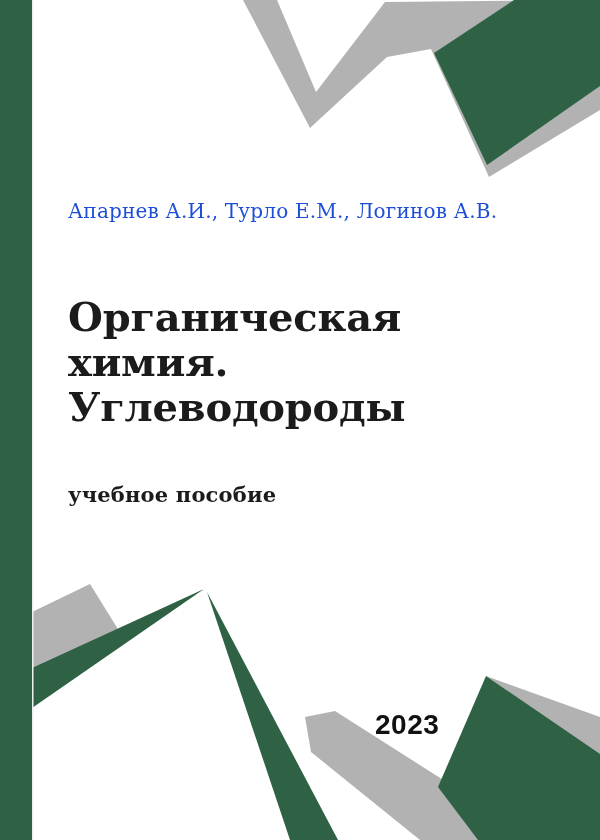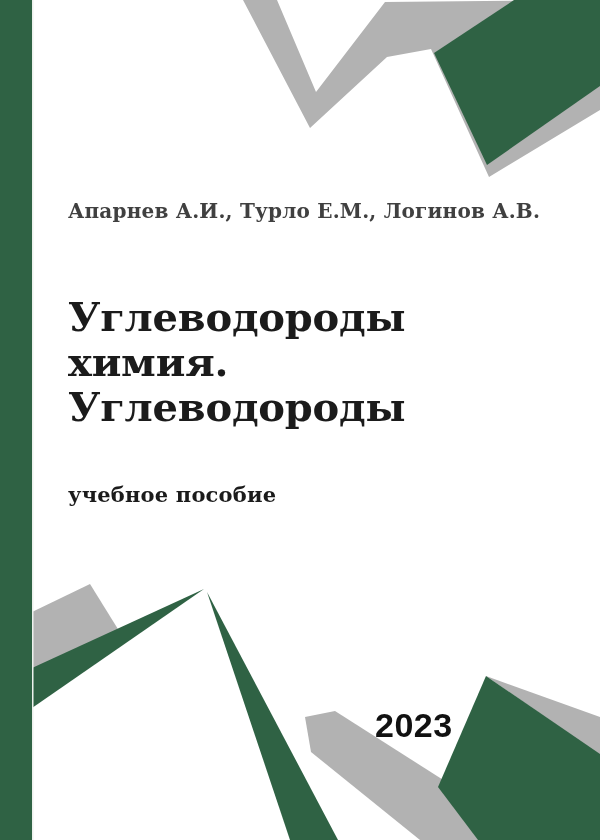--- a/index.html
+++ b/index.html
@@ -6,38 +6,38 @@
   .page{
     position:relative;
     width:600px;height:840px;
     background:#ffffff;
     overflow:hidden;
     font-family:"DejaVu Serif", serif;
   }
   .shapes{position:absolute;left:0;top:0;width:600px;height:840px;display:block;}
   .authors{
     position:absolute;left:68px;top:199px;
-    font-size:20px;font-weight:700;color:#404040;
+    font-size:20px;font-weight:400;color:#1d4ed8;
     letter-spacing:0.2px;white-space:nowrap;
   }
   .title{
     position:absolute;left:68px;top:294px;width:500px;
     font-size:40px;font-weight:700;color:#1b1b1b;
     line-height:45px;letter-spacing:-0.2px;
   }
   .title .line{display:block;}
   .subtitle{
     position:absolute;left:68px;top:482px;
     font-size:21px;font-weight:700;color:#1b1b1b;
     letter-spacing:0.2px;
   }
   .year{
     position:absolute;left:375px;top:710px;
     font-family:"Liberation Sans","DejaVu Sans",sans-serif;
-    font-size:34px;font-weight:700;color:#111111;
+    font-size:28px;font-weight:700;color:#111111;
     line-height:30px;letter-spacing:0.5px;
   }
 </style>
 </head>
 <body>
 
 <div class="page">
 
   <svg class="shapes" viewBox="0 0 600 840" aria-hidden="true">
 
@@ -59,21 +59,21 @@
 
     <polygon points="486,676 600,754 600,840 478,840 438,787" fill="#2F6244"></polygon>
 
     <rect x="0" y="0" width="32" height="840" fill="#2F6244"></rect>
     <rect x="32" y="0" width="1.5" height="840" fill="#edf1ed"></rect>
   </svg>
 
   <div class="authors">Апарнев А.И., Турло Е.М., Логинов А.В.</div>
 
   <h1 class="title" style="margin:0;">
-    <span class="line">Углеводороды химия.</span>
+    <span class="line">Органическая химия.</span>
     <span class="line">Углеводороды</span>
   </h1>
 
   <div class="subtitle">учебное пособие</div>
 
   <div class="year">2023</div>
 
 </div>
 
 </body></html>

